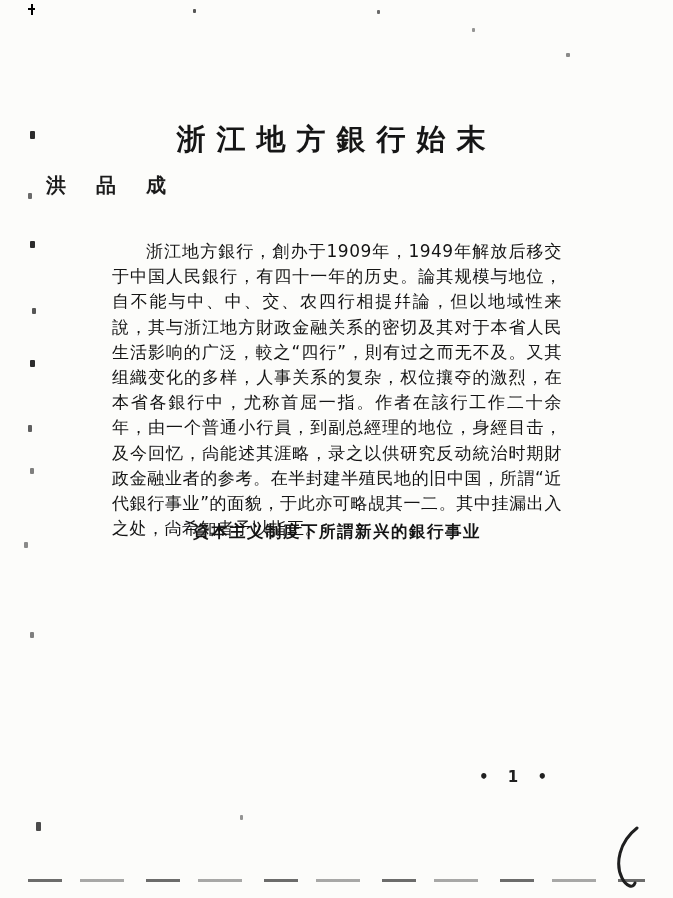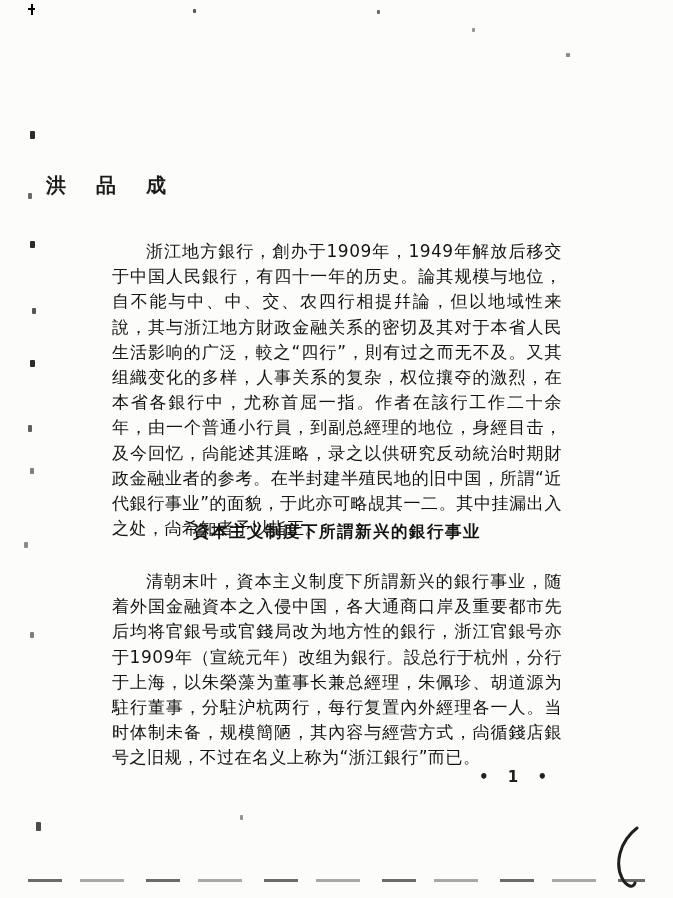--- a/index.html
+++ b/index.html
@@ -71,32 +71,30 @@
       linear-gradient(#000,#000) 0 4px/7px 2px no-repeat;
   }
 </style>
 </head>
 <body>
 
 <div class="paper">
 
   <div class="cross-mark"></div>
 
+  <h1 class="doc-title" style="margin:0;">浙江地方銀行始末</h1>
 
   <div class="doc-author">洪品成</div>
 
   <div class="body-col intro">
     <p>浙江地方銀行，創办于1909年，1949年解放后移交于中国人民銀行，有四十一年的历史。論其规模与地位，自不能与中、中、交、农四行相提幷論，但以地域性来說，其与浙江地方財政金融关系的密切及其对于本省人民生活影响的广泛，較之“四行”，則有过之而无不及。又其组織变化的多样，人事关系的复杂，权位攘夺的激烈，在本省各銀行中，尤称首屈一指。作者在該行工作二十余年，由一个普通小行員，到副总經理的地位，身經目击，及今回忆，尙能述其涯略，录之以供研究反动統治时期財政金融业者的参考。在半封建半殖民地的旧中国，所謂“近代銀行事业”的面貌，于此亦可略覘其一二。其中挂漏出入之处，尙希知者予以指正。</p>
   </div>
 
   <h2 class="section-heading" style="margin:0;">資本主义制度下所謂新兴的銀行事业</h2>
 
-  <div class="body-col section-body">
-    <p>清朝末叶，資本主义制度下所謂新兴的銀行事业，随着外国金融資本之入侵中国，各大通商口岸及重要都市先后均将官銀号或官錢局改为地方性的銀行，浙江官銀号亦于1909年（宣統元年）改组为銀行。設总行于杭州，分行于上海，以朱榮藻为董事长兼总經理，朱佩珍、胡道源为駐行董事，分駐沪杭两行，每行复置內外經理各一人。当时体制未备，规模簡陋，其內容与經营方式，尙循錢店銀号之旧规，不过在名义上称为“浙江銀行”而已。</p>
-  </div>
 
   <div class="page-number">• 1 •</div>
 
   <div class="speck" style="left:30px;top:131px;width:5px;height:8px;"></div>
   <div class="speck" style="left:28px;top:193px;width:4px;height:6px;opacity:.7;"></div>
   <div class="speck" style="left:30px;top:241px;width:5px;height:7px;"></div>
   <div class="speck" style="left:32px;top:308px;width:4px;height:6px;opacity:.8;"></div>
   <div class="speck" style="left:30px;top:360px;width:5px;height:7px;"></div>
   <div class="speck" style="left:28px;top:425px;width:4px;height:7px;opacity:.75;"></div>
   <div class="speck" style="left:30px;top:468px;width:4px;height:6px;opacity:.6;"></div>

